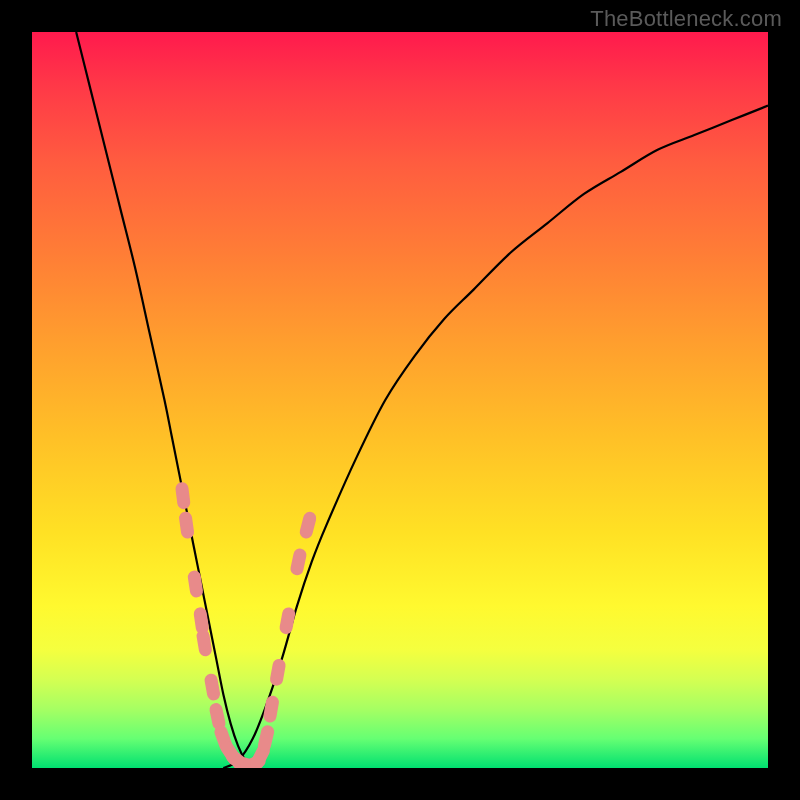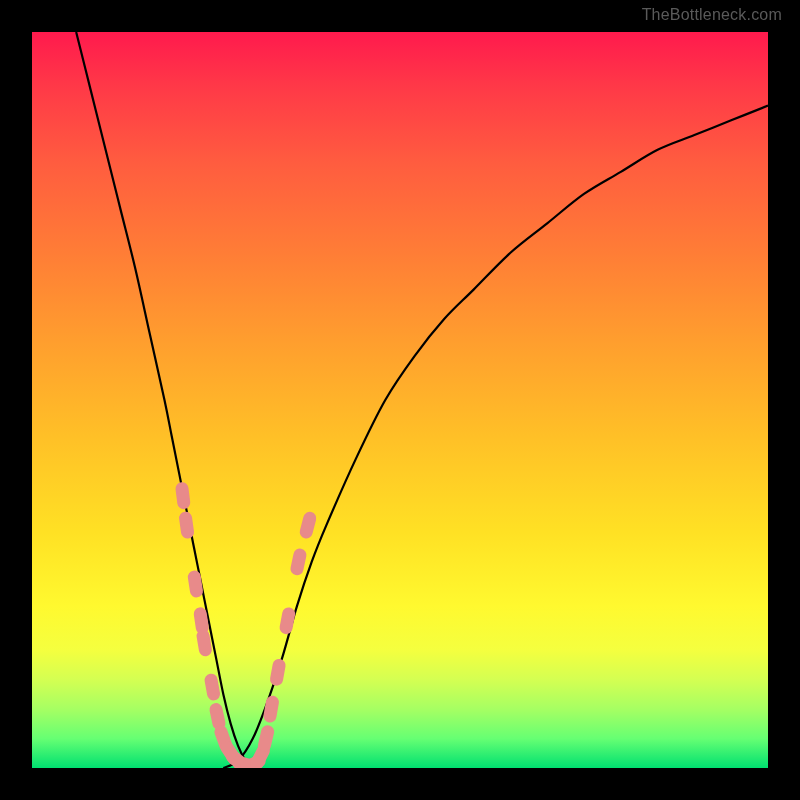--- a/index.html
+++ b/index.html
@@ -45,21 +45,21 @@
       #a6ff63 92%,
       #66ff73 96%,
       #00e070 100%
     );
   }
   .watermark {
     position: absolute;
     top: 6px;
     right: 18px;
     color: #5a5a5a;
-    font-size: 16px;
+    font-size: 22px;
     letter-spacing: 0.2px;
     font-weight: 500;
     user-select: none;
   }
   svg.curves {
     position: absolute;
     inset: 0;
     width: 100%;
     height: 100%;
     overflow: visible;

